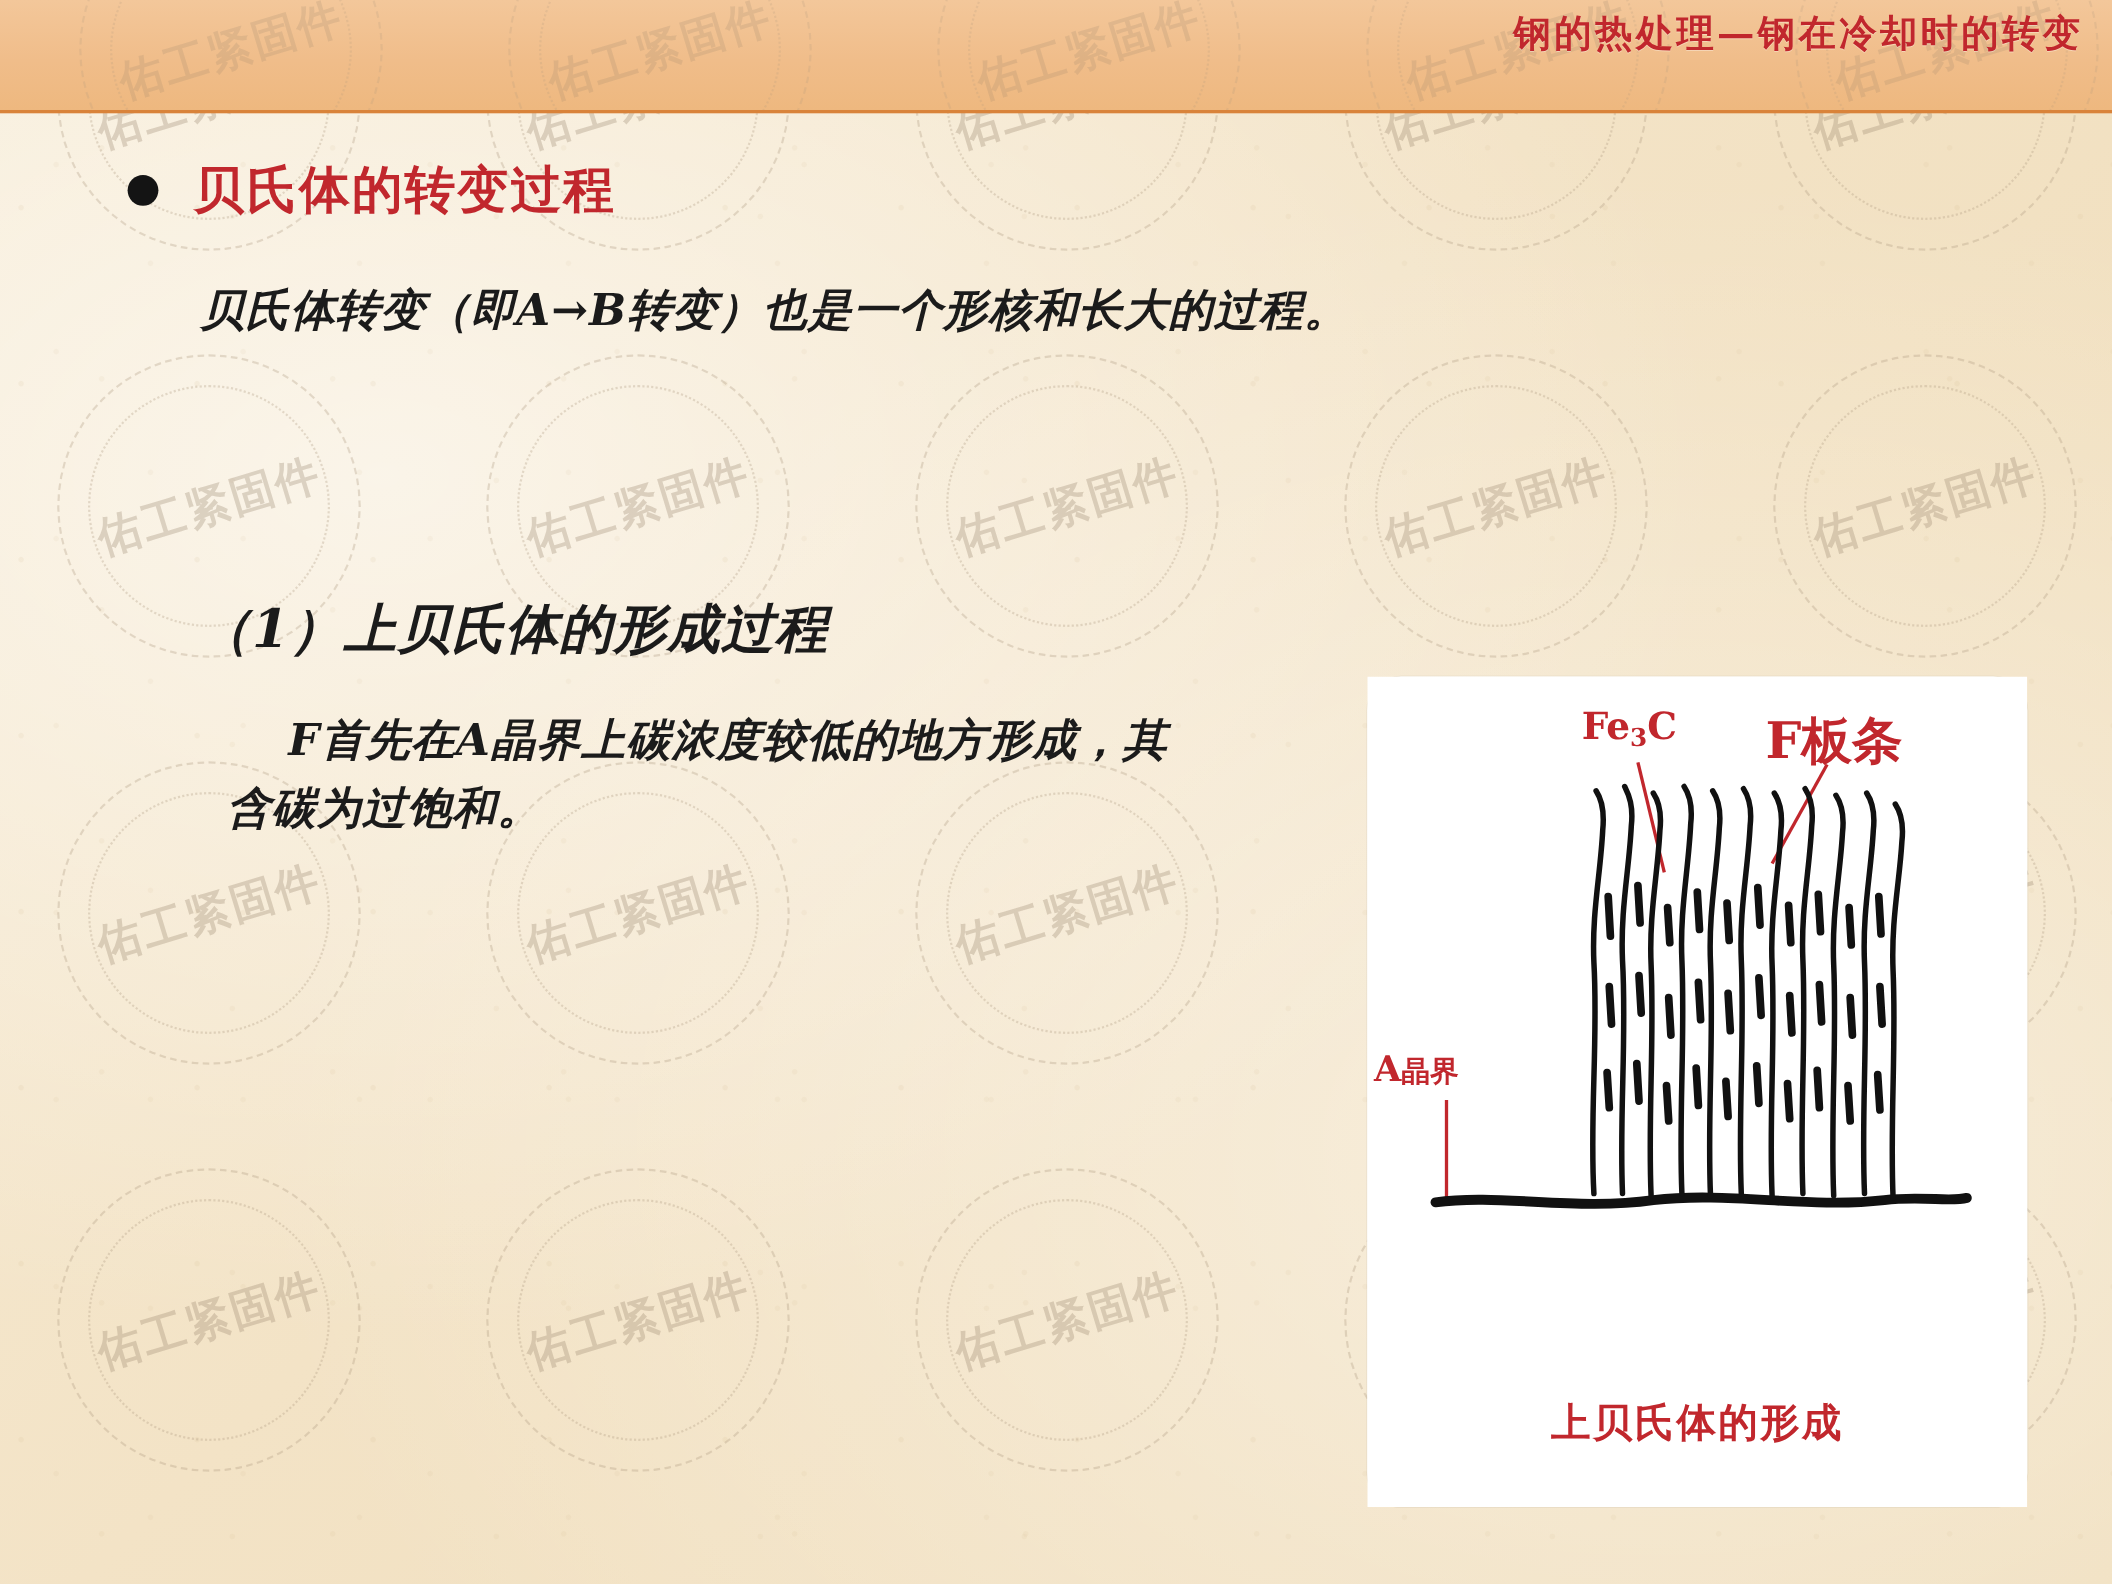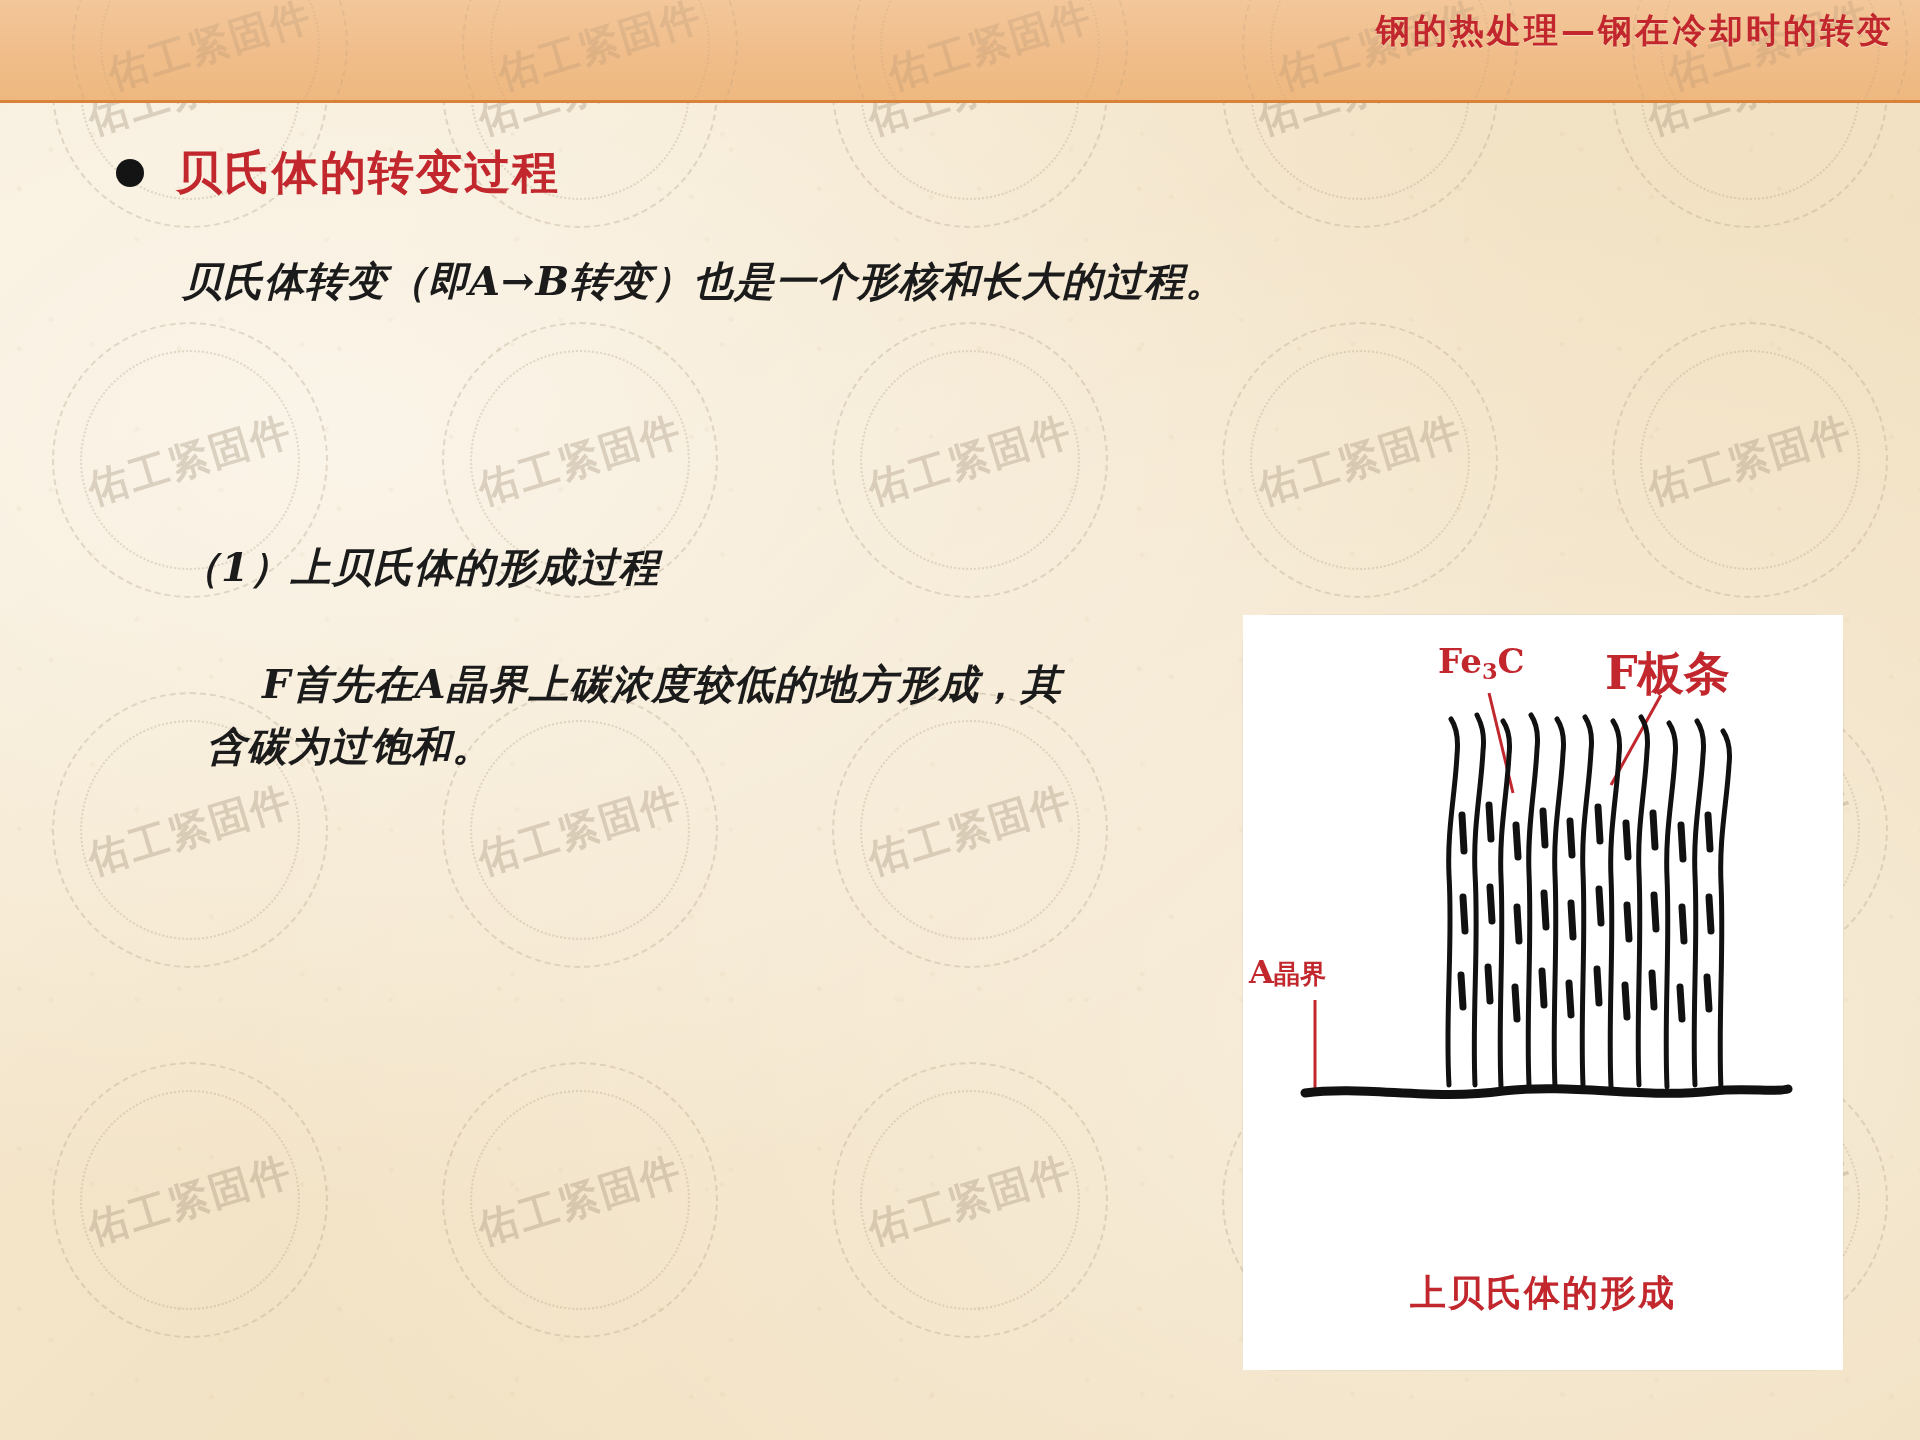--- a/index.html
+++ b/index.html
@@ -141,31 +141,30 @@
     left: 124px;
     top: 268px;
     width: 1700px;
     font-size: 40px;
     line-height: 1.48;
     text-indent: 56px;
   }
   #para3 {
     left: 180px;
     top: 448px;
-    font-size: 40px;
+    font-size: 48px;
     white-space: nowrap;
   }
   #para4 {
     left: 206px;
     top: 550px;
     width: 880px;
     font-size: 40px;
     line-height: 1.55;
     text-indent: 56px;
-    margin-top: 11px;
   }
   #para5 {
     left: 206px;
     top: 702px;
     width: 900px;
     font-size: 40px;
     line-height: 1.58;
     text-indent: 56px;
   }
   .sub { font-size: 0.66em; vertical-align: -0.28em; }

